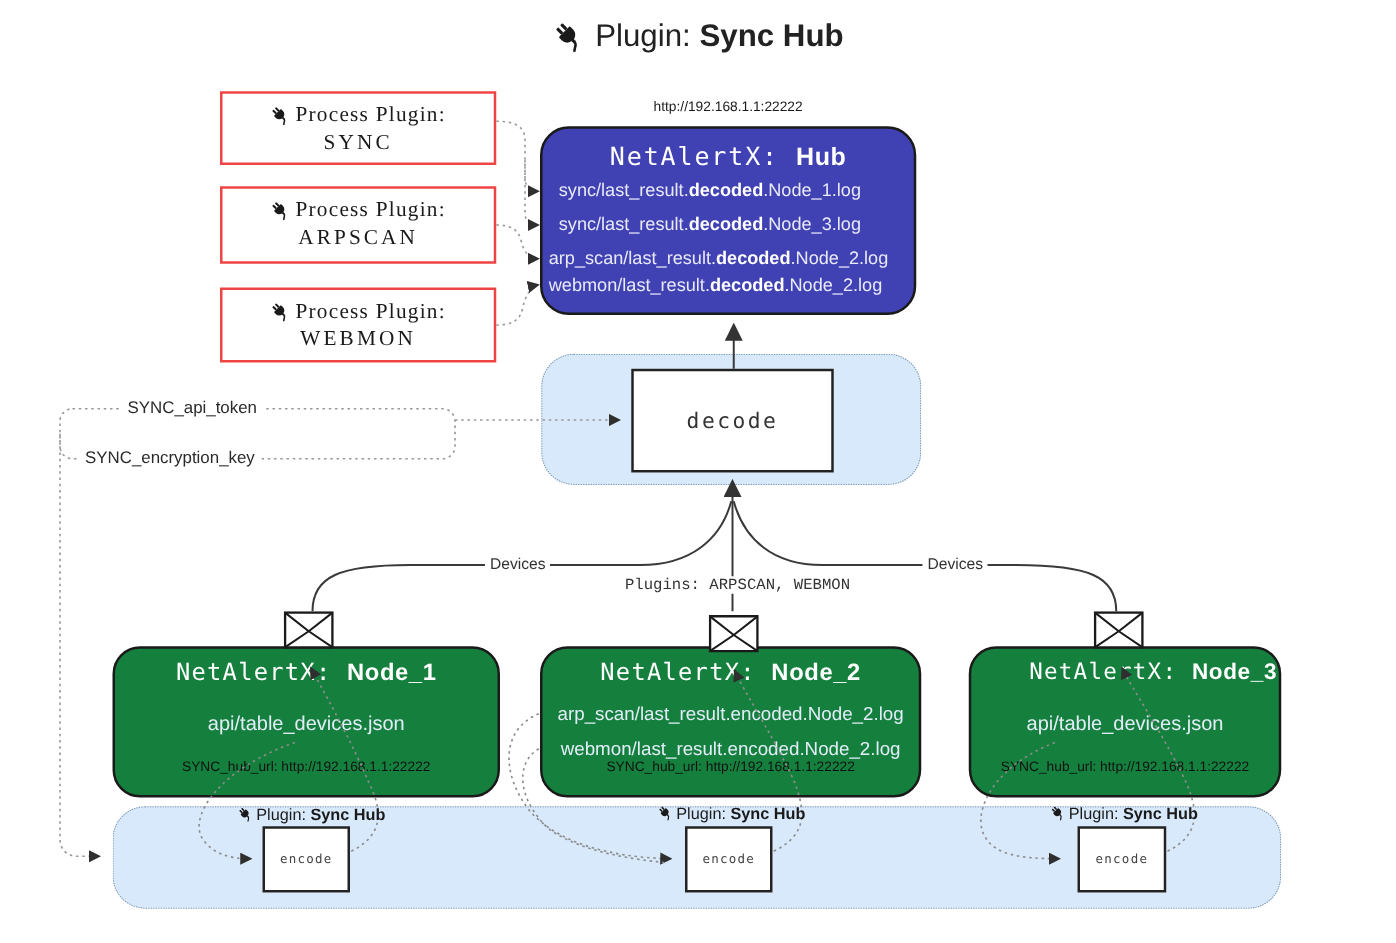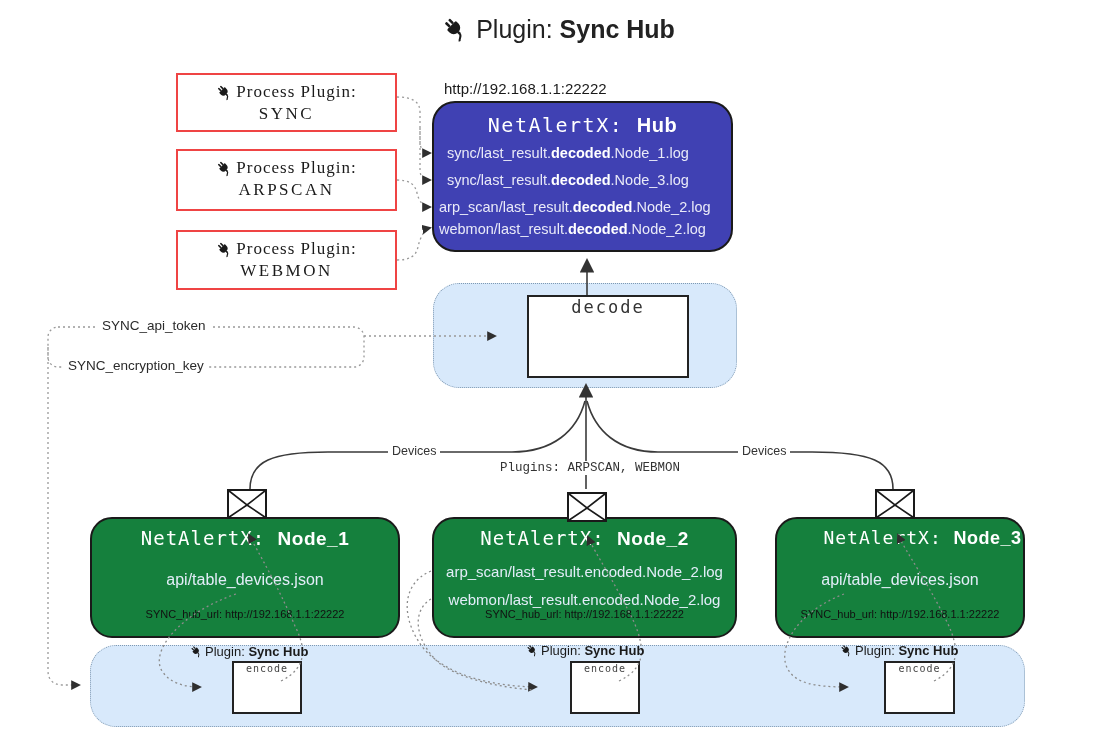--- a/index.html
+++ b/index.html
@@ -7,21 +7,21 @@
          font-family:"Liberation Sans",sans-serif;color:#222;}
   .abs{position:absolute;}
   
   .layer-panels{z-index:1;} .layer-boxes{z-index:2;} .wires{z-index:3;pointer-events:none;}
   .layer-labels{z-index:4;}
   
   .title{left:0;right:0;top:15px;display:flex;justify-content:center;align-items:center;gap:7px;
          font-size:25px;color:#222;z-index:4;}
   .title .bold{font-weight:bold;}
   
-  .hub-url{left:444px;top:80px;width:301px;text-align:left;font-size:15px;color:#1a1a1a;z-index:4;}
+  .hub-url{left:432px;top:80px;width:301px;text-align:center;font-size:11px;color:#1a1a1a;z-index:4;}
   .hub{left:432px;top:101px;width:301px;height:151px;background:#4041b3;border:2px solid #1a1a1a;
        border-radius:23px;box-sizing:border-box;}
   .hub-title{position:absolute;top:10px;left:0;right:0;text-align:center;color:#fff;
              font-family:"DejaVu Sans Mono",monospace;font-size:20px;letter-spacing:1.5px;}
   .hub-title .bold{font-family:"Liberation Sans",sans-serif;font-weight:bold;letter-spacing:0.5px;}
   .hub-log{position:absolute;font-size:14.5px;color:#e9eaf8;white-space:nowrap;}
   .hub-log b{color:#fff;}
   .hub-log.l0{top:42px;left:13px;} .hub-log.l1{top:69px;left:13px;}
   .hub-log.l2{top:96px;left:5px;}  .hub-log.l3{top:118px;left:5px;}
   
@@ -31,21 +31,21 @@
   .pb1{left:176px;top:149px;width:221px;height:62px;}
   .pb2{left:176px;top:230px;width:221px;height:60px;}
   .pb-line1{display:flex;justify-content:center;align-items:center;gap:3px;margin-top:7px;
             font-size:17px;letter-spacing:1px;}
   .pb-line2{text-align:center;font-size:17px;letter-spacing:2.5px;margin-top:2px;}
   
   .panel{background:#d8e9fb;border:1.5px dotted #7f99b2;border-radius:26px;box-sizing:border-box;}
   .decode-panel{left:433px;top:283px;width:304px;height:105px;}
   .bottom-panel{left:90px;top:645px;width:935px;height:82px;}
   .io-box{background:#fff;border:2px solid #222;box-sizing:border-box;display:flex;
-          align-items:flex-start;justify-content:center;font-family:"DejaVu Sans Mono",monospace;color:#333;margin-left:22px;}
+          align-items:center;justify-content:center;font-family:"DejaVu Sans Mono",monospace;color:#333;}
   .decode-box{left:505px;top:295px;width:162px;height:83px;font-size:17px;letter-spacing:2px;}
   .encode-box{width:70px;height:53px;font-size:10px;letter-spacing:1px;color:#444;}
   .e0{left:210px;top:661px;} .e1{left:548px;top:661px;} .e2{left:862px;top:661px;width:71px;}
   .encode-label{display:flex;align-items:center;gap:2px;font-size:13px;color:#1a1a1a;white-space:nowrap;}
   .encode-label .bold{font-weight:bold;}
   .el0{left:190px;top:644px;} .el1{left:526px;top:643px;} .el2{left:840px;top:643px;}
   
   .tag{background:#fff;padding:0 5px;font-size:13.5px;color:#2a2a2a;white-space:nowrap;}
   .tag-api{left:97px;top:318px;} .tag-key{left:63px;top:358px;}
   .edge{background:#fff;padding:0 4px;font-size:12.5px;color:#333;white-space:nowrap;}

